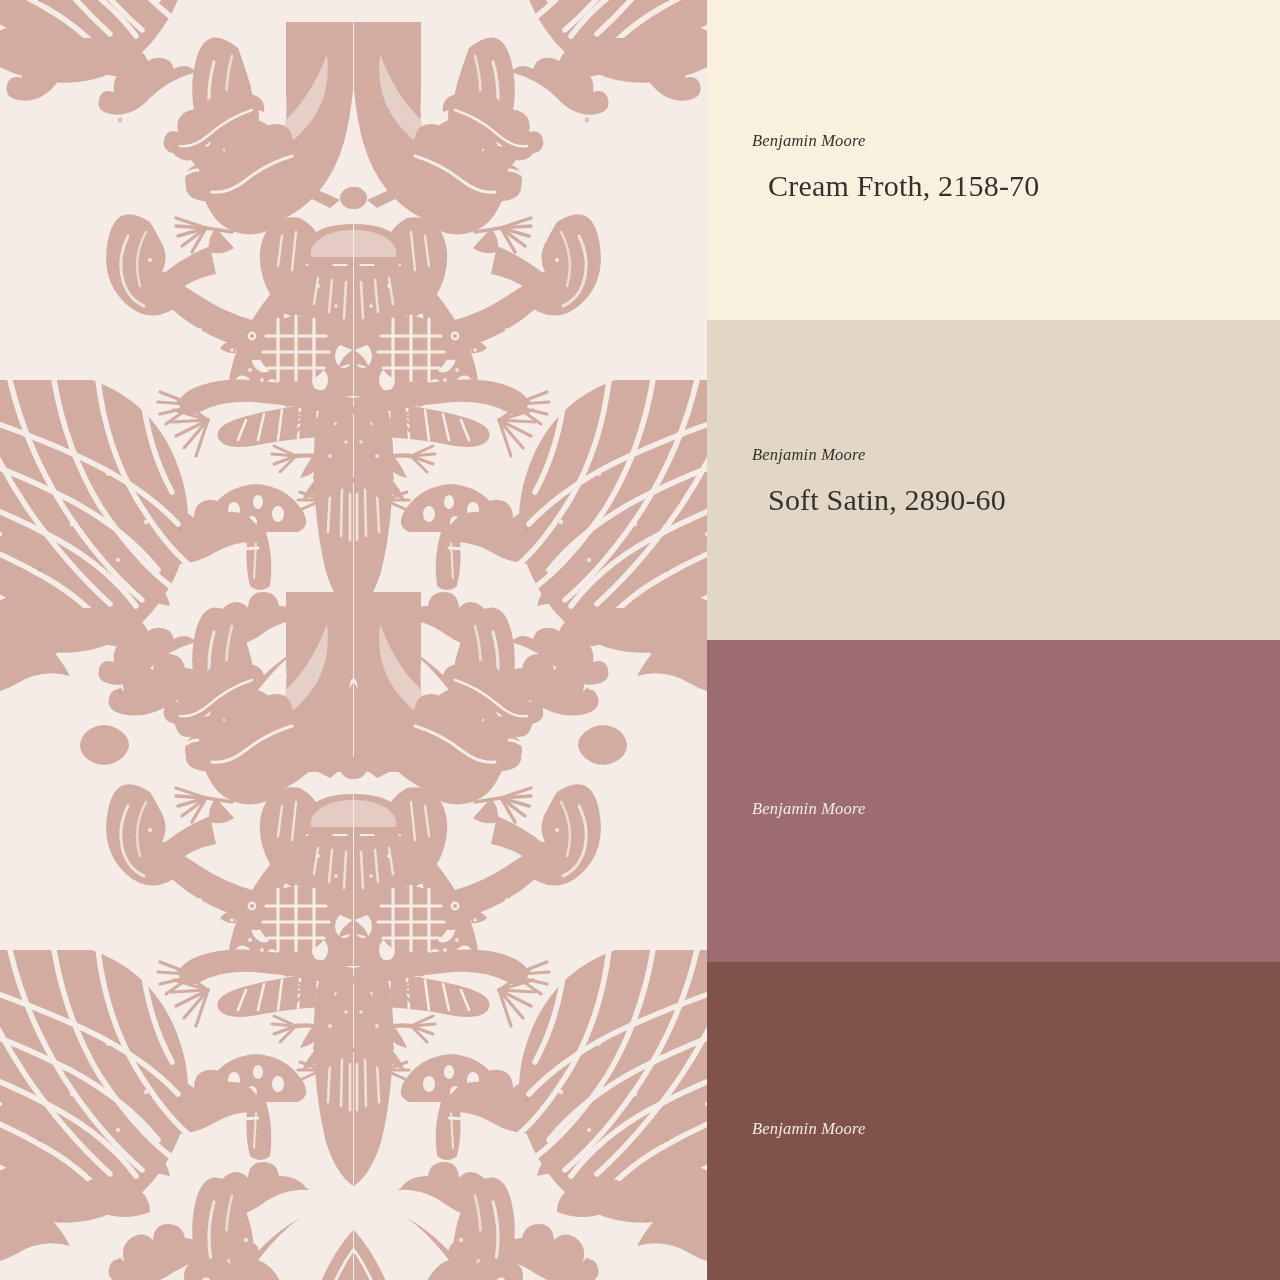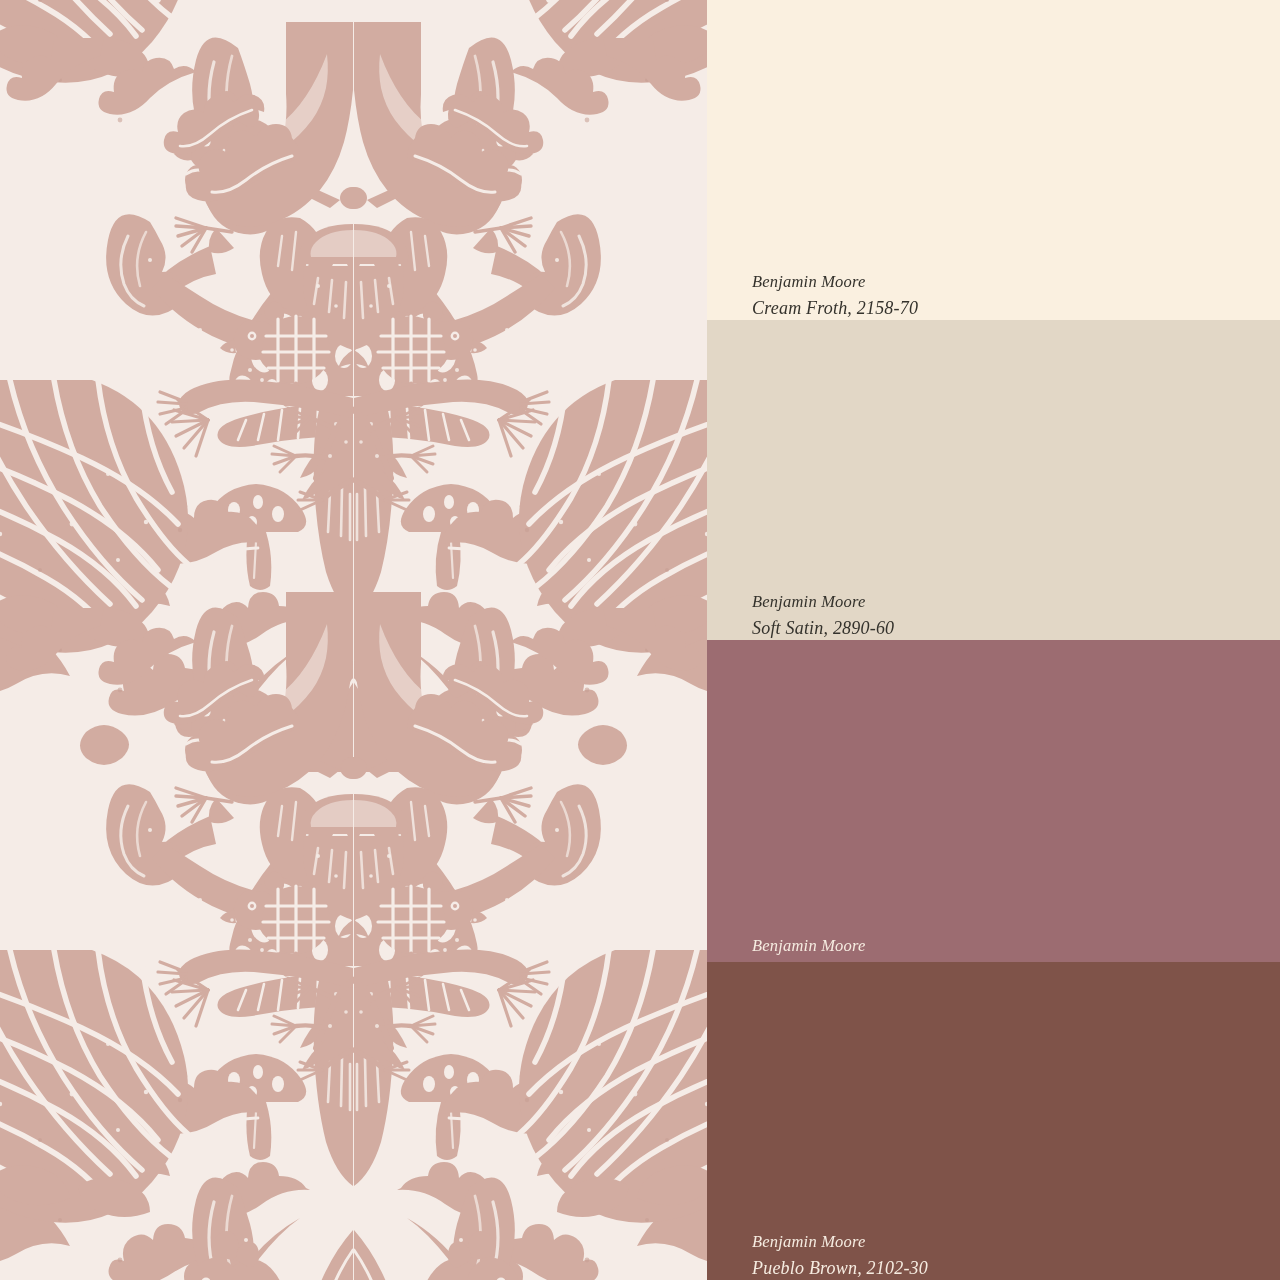--- a/index.html
+++ b/index.html
@@ -36,38 +36,37 @@
     flex:0 0 573px;
     display:flex;
     flex-direction:column;
   }
   .swatch{
     position:relative;
     width:100%;
     box-sizing:border-box;
     display:flex;
     flex-direction:column;
-    justify-content:flex-end;
+    justify-content:center;
     padding-left:45px;
     padding-right:28px;
   }
   .swatch-brand{
     font-style:italic;
     font-size:16.5px;
     letter-spacing:.2px;
     line-height:1.35;
     margin:0 0 5px 0;
     white-space:nowrap;
   }
   .swatch-name{
-    font-style:italic;
-    font-size:18px;
+    font-size:30px;
     letter-spacing:.2px;
     line-height:1.2;
-    margin:0;
+    margin:16px;
     white-space:nowrap;
   }
   .s0{height:320px;}
   .s1{height:320px;}
   .s2{height:322px;}
   .s3{height:318px;}
   
   .s0 .txt{margin-top:30px;}
   .s1 .txt{margin-top:18px;}
   .s2 .txt{margin-top:22px;}
@@ -452,18 +451,17 @@
 
     <div class="swatch s2" style="background-color: rgb(156, 108, 113); height: 322px; color: rgb(246, 236, 225);">
       <div class="txt">
         <p class="swatch-brand">Benjamin Moore</p>
       </div>
     </div>
 
     <div class="swatch s3" style="background-color: rgb(127, 83, 73); height: 318px; color: rgb(246, 236, 225);">
       <div class="txt">
         <p class="swatch-brand">Benjamin Moore</p>
-        <p class="swatch-name">Pueblo Brown, 2102-30</p>
       </div>
     </div>
 
   </div>
 </div>
 
 </body></html>

